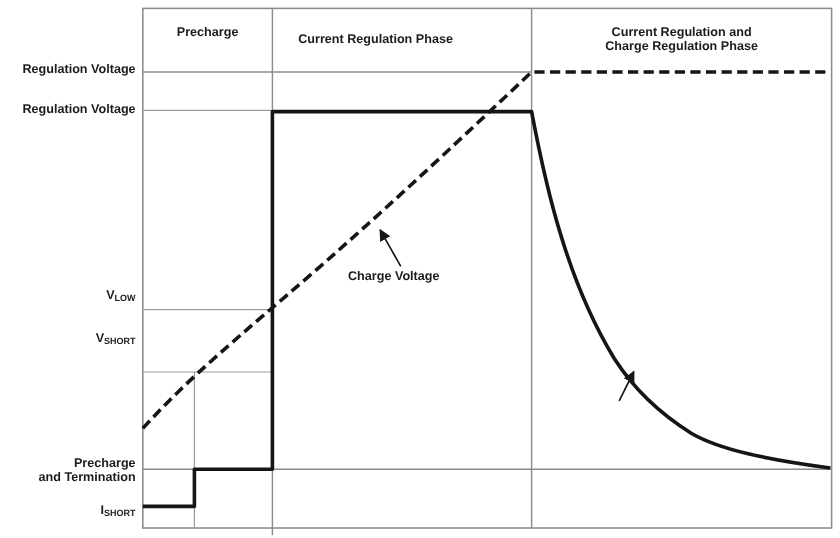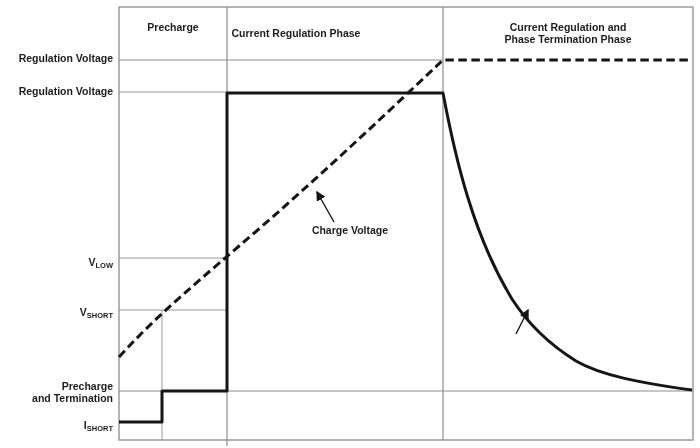--- a/index.html
+++ b/index.html
@@ -2,21 +2,21 @@
 <html><head>
 <meta charset="utf-8">
 <style>
   html,body{margin:0;padding:0;background:#ffffff;}
   .stage{position:relative;width:700px;height:448px;background:#ffffff;
          font-family:"Liberation Sans", sans-serif;color:#1c1c1c;overflow:hidden;}
   .stage svg{position:absolute;left:0;top:0;}
   .lbl{position:absolute;font-weight:bold;font-size:10.5px;line-height:12px;white-space:nowrap;}
   .yl{right:587px;text-align:right;margin-left:24px;}
   .hdr{text-align:center;}
-  .ann{text-align:center;}
+  .ann{text-align:left;}
   .sub{font-size:7.5px;position:relative;bottom:-2px;font-weight:bold;}
 </style>
 </head>
 <body>
 
 <div class="stage">
 
   <svg width="700" height="448" viewBox="0 0 700 448">
     <defs>
       <marker id="ah" viewBox="0 0 10 10" refX="8.5" refY="5" markerWidth="7" markerHeight="7" orient="auto">
@@ -43,32 +43,32 @@
 
     <path d="M119,357 C160,312 200,280 260,228 C330,167 390,110 443,60 L692,60" fill="none" stroke="#151515" stroke-width="3" stroke-dasharray="8.5 4.5" stroke-linecap="butt"></path>
 
     <line x1="334" y1="222" x2="317" y2="192" stroke="#151515" stroke-width="1.4" marker-end="url(#ah)"></line>
     <line x1="516" y1="334" x2="528" y2="310" stroke="#151515" stroke-width="1.4" marker-end="url(#ah)"></line>
   </svg>
 
   <div class="lbl hdr" style="left:119px;width:108px;top:21px">
     <div>Precharge</div>
   </div>
-  <div class="lbl hdr" style="left:210px;width:172px;top:27px">Current Regulation Phase</div>
+  <div class="lbl hdr" style="left:227px;width:172px;top:27px">Current Regulation Phase</div>
   <div class="lbl hdr" style="left:443px;width:250px;top:21px">
     <div>Current Regulation and</div>
-    <div>Phase Termination Phase</div>
+    <div>Charge Regulation Phase</div>
   </div>
 
   <div class="lbl yl" style="top:52px">Regulation Voltage</div>
   <div class="lbl yl" style="top:85px">Regulation Voltage</div>
-  <div class="lbl yl" style="top:256px">
+  <div class="lbl yl" style="top:240px">
     <span>V</span><span class="sub">LOW</span>
   </div>
-  <div class="lbl yl" style="top:306px">
+  <div class="lbl yl" style="top:276px">
     <span>V</span><span class="sub">SHORT</span>
   </div>
   <div class="lbl yl" style="top:380px">
     <div>Precharge</div>
     <div>and Termination</div>
   </div>
   <div class="lbl yl" style="top:419px">
     <span>I</span><span class="sub">SHORT</span>
   </div>
 

